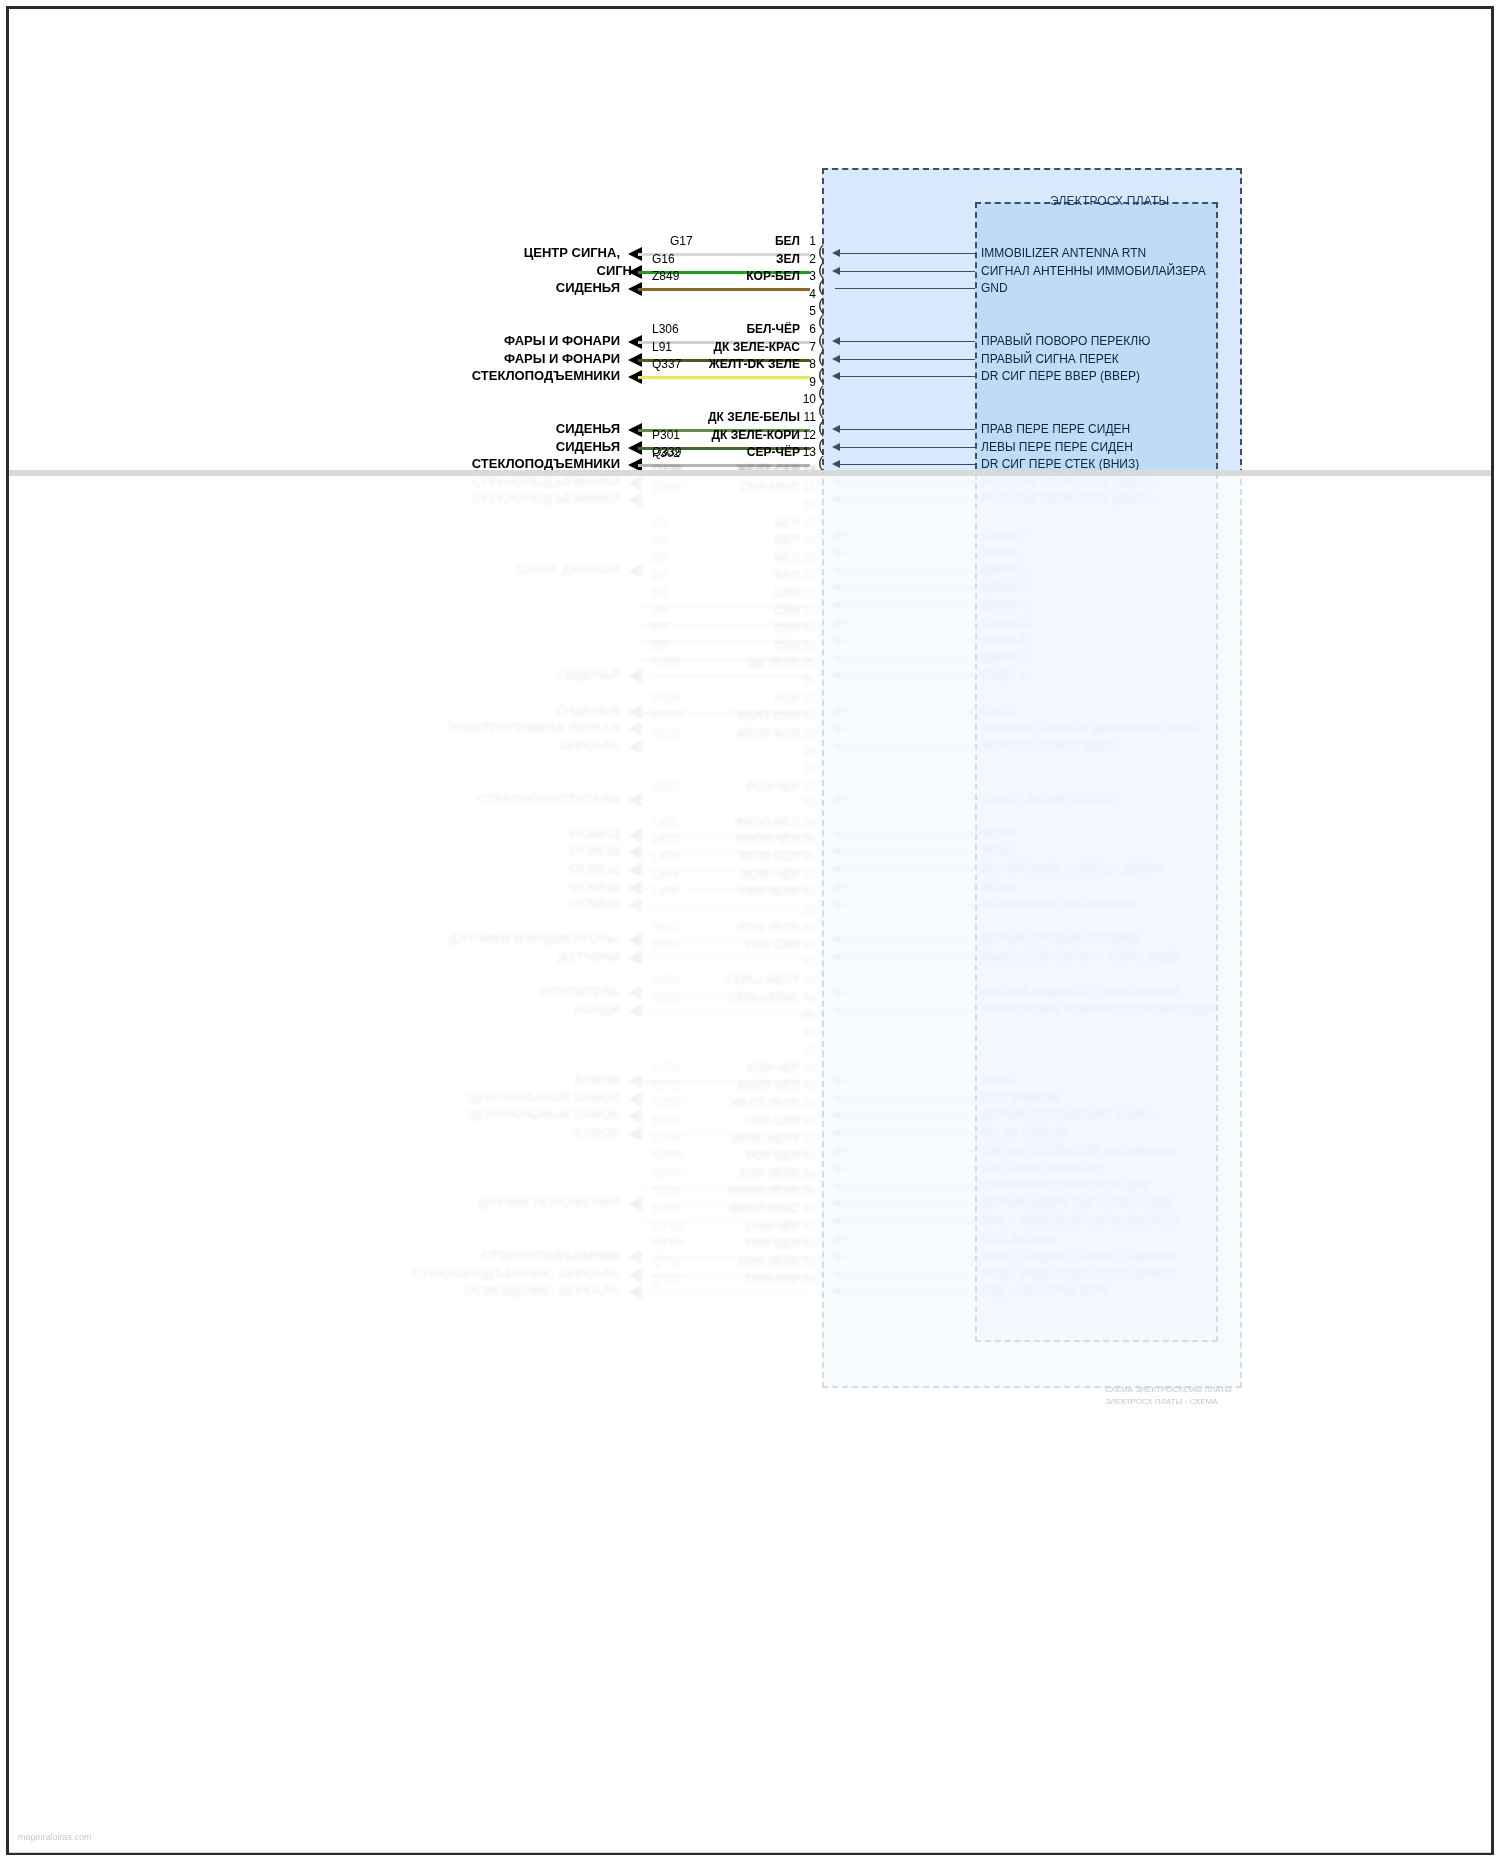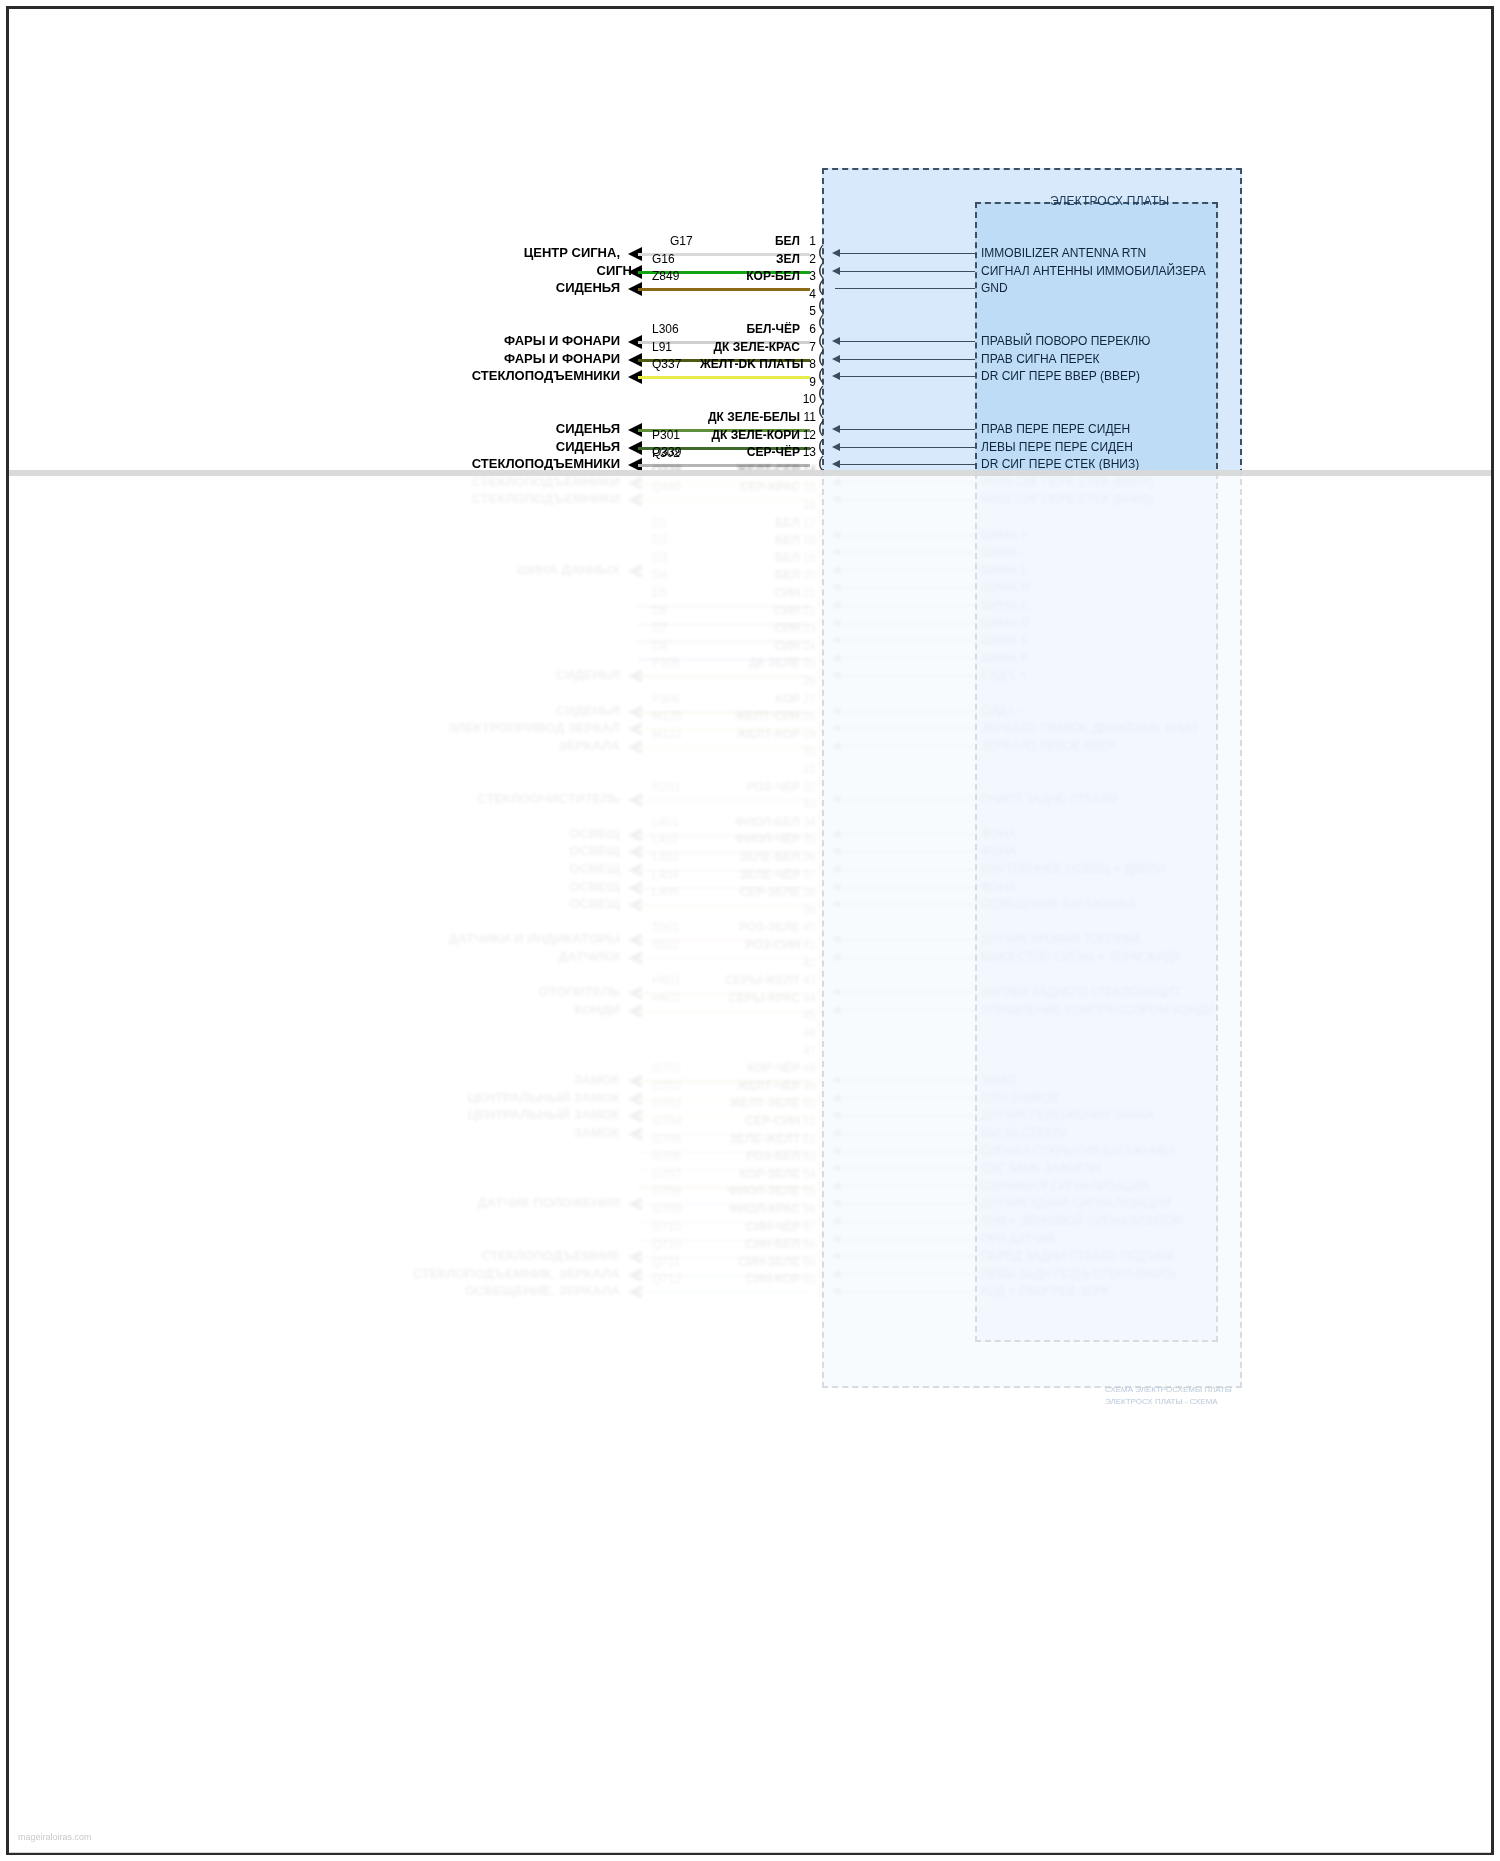--- a/index.html
+++ b/index.html
@@ -177,28 +177,28 @@
       <div class="row" style="top: 350.6px;">
         <div class="left-label">ФАРЫ И ФОНАРИ</div>
         <div class="arrow"></div>
         <div class="rowline" style="background:#4c5d13;"></div>
         <div class="circ-id" style="left:652px;">L91</div>
         <div class="wire-color" style="left:700px;width:100px;text-align:right;">ДК ЗЕЛЕ-КРАС</div>
         <div class="pin-num">7</div>
         <div class="bracket">(</div>
         <div class="int-arrow" style="width:140px;"></div>
         <div class="int-arrowhead"></div>
-        <div class="right-label">ПРАВ СИГНА ПЕРЕК</div>
+        <div class="right-label">ПРАВЫЙ СИГНА ПЕРЕК</div>
       </div>
       <div class="row" style="top: 368.2px;">
         <div class="left-label">СТЕКЛОПОДЪЕМНИКИ</div>
         <div class="arrow"></div>
         <div class="rowline" style="background:#e8ec4a;"></div>
         <div class="circ-id" style="left:652px;">Q337</div>
-        <div class="wire-color" style="left:700px;width:100px;text-align:right;">ЖЕЛТ-DK ПЛАТЫ</div>
+        <div class="wire-color" style="left:700px;width:100px;text-align:right;">ЖЕЛТ-DK ЗЕЛЕ</div>
         <div class="pin-num">8</div>
         <div class="bracket">(</div>
         <div class="int-arrow" style="width:140px;"></div>
         <div class="int-arrowhead"></div>
         <div class="right-label">DR СИГ ПЕРЕ ВВЕР (ВВЕР)</div>
       </div>
       <div class="row" style="top: 385.8px;">
         <div class="pin-num">9</div>
         <div class="bracket">(</div>
       </div>

